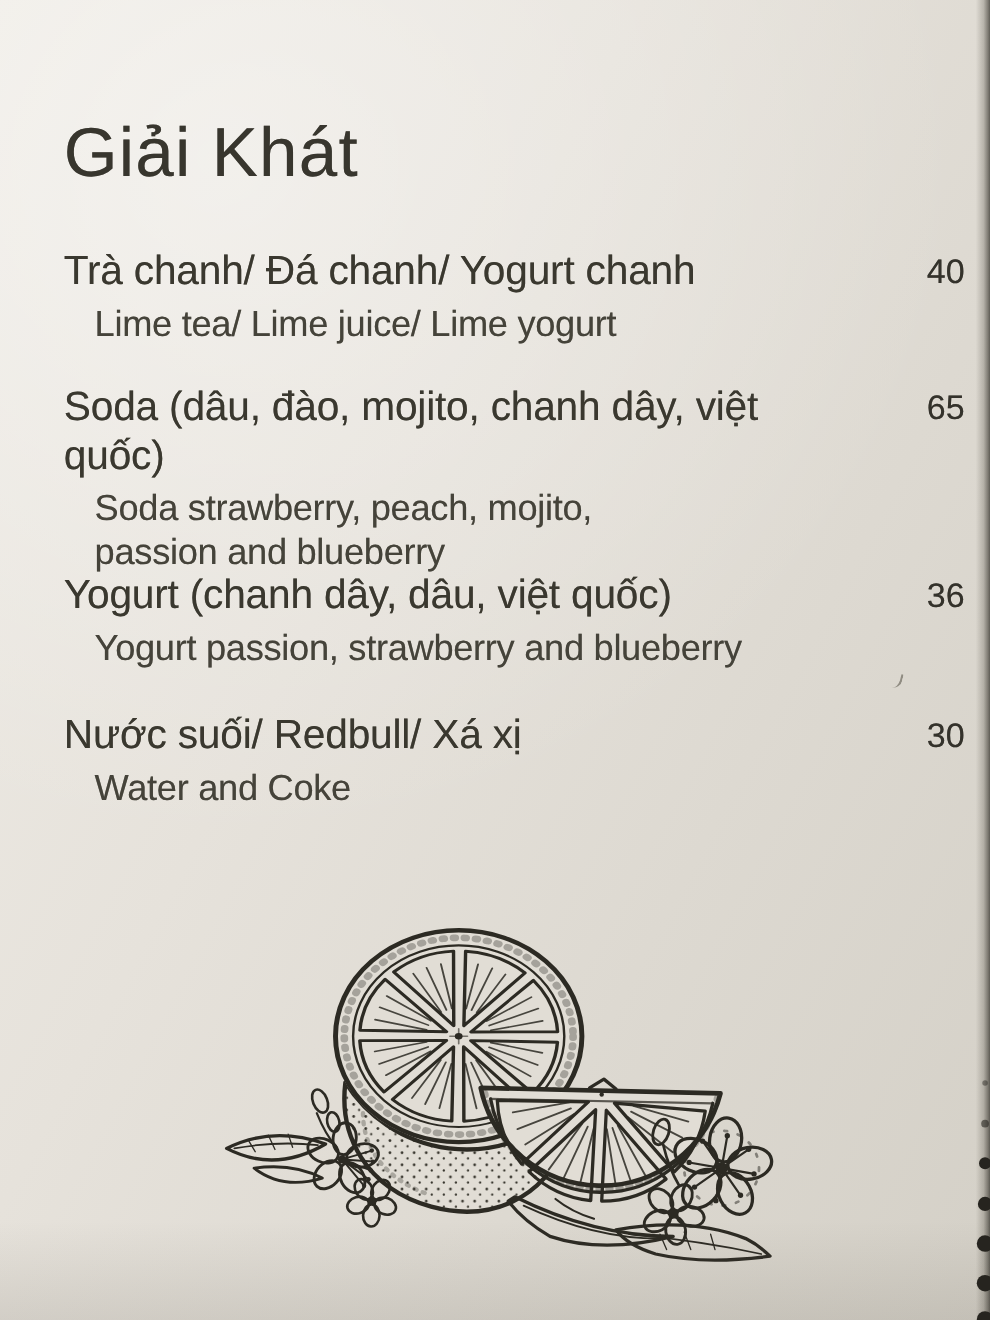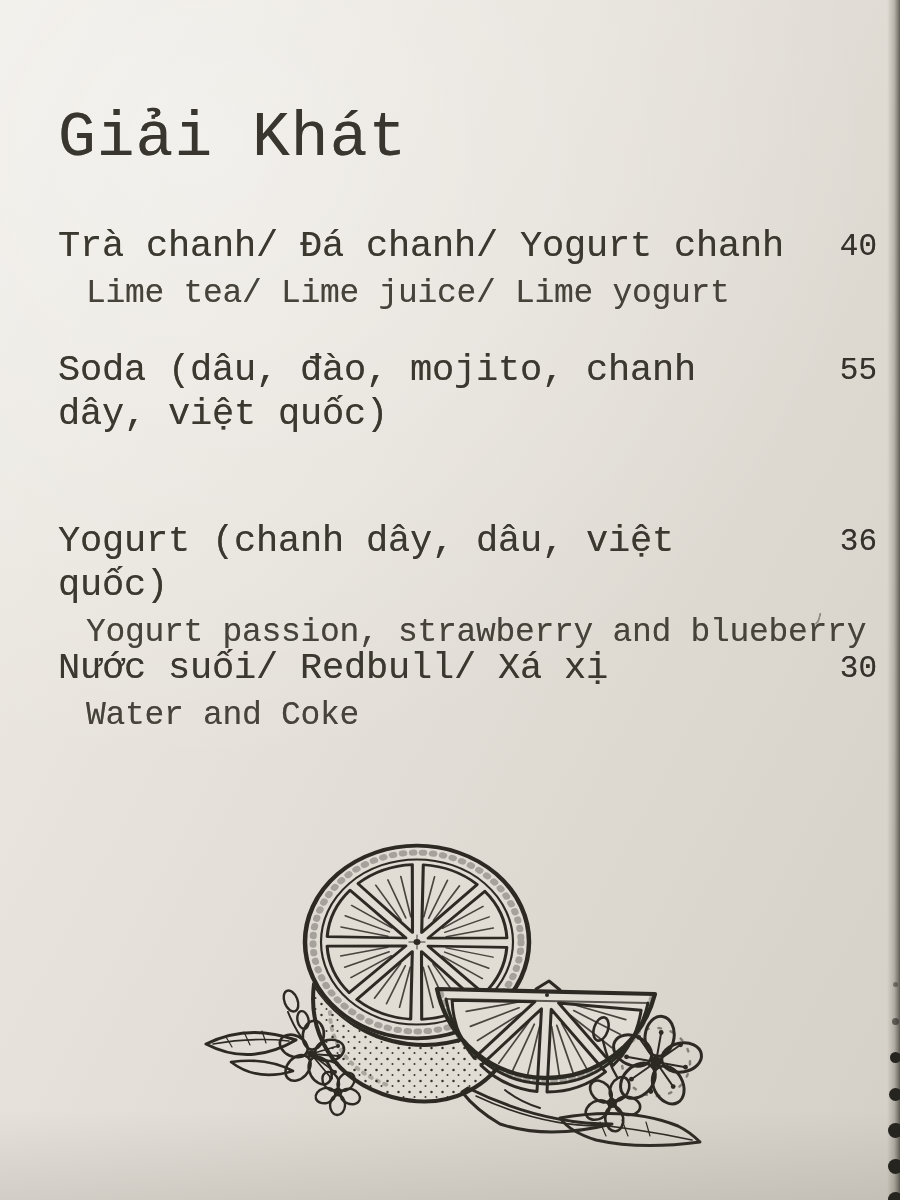--- a/index.html
+++ b/index.html
@@ -1,21 +1,21 @@
 <!DOCTYPE html>
 <html><head>
 <meta charset="utf-8">
 <style>
   html,body{margin:0;padding:0;}
   .page{
     position:relative; width:900px; height:1200px; overflow:hidden;
     background:
       radial-gradient(130% 90% at 22% 12%, rgba(255,255,255,.38), rgba(255,255,255,0) 58%),
       linear-gradient(118deg, #efece6 0%, #e6e2db 38%, #ddd9d1 68%, #d4d0c7 100%);
-    font-family:Liberation Mono, monospace;
+    font-family:Liberation Sans, sans-serif;
     color:#3a382f;
   }
   .title{
     position:absolute; left:58px; top:104px; margin:0;
     font-size:63px; font-weight:400; letter-spacing:1px; line-height:70px;
     color:#38362e; text-shadow:0 0 .6px rgba(56,54,46,.55);
   }
   .item{ position:absolute; left:58px; width:819px; }
   .item .vi{
     font-size:37px; line-height:44px; letter-spacing:-.2px; color:#3a382f;
@@ -49,21 +49,23 @@
   <h1 class="title">Giải Khát</h1>
 
   <div class="item" style="top:224px">
     <div class="vi">Trà chanh/ Đá chanh/ Yogurt chanh</div>
     <div class="en">Lime tea/ Lime juice/ Lime yogurt</div>
     <div class="price">40</div>
   </div>
 
   <div class="item" style="top:348px">
     <div class="vi">Soda (dâu, đào, mojito, chanh dây, việt quốc)</div>
-    <div class="price">55</div>
+    <div class="en">Soda strawberry, peach, mojito,
+passion and blueberry</div>
+    <div class="price">65</div>
   </div>
 
   <div class="item" style="top:519px">
     <div class="vi">Yogurt (chanh dây, dâu, việt quốc)</div>
     <div class="en">Yogurt passion, strawberry and blueberry</div>
     <div class="price">36</div>
   </div>
 
   <div class="item" style="top:646px">
     <div class="vi">Nước suối/ Redbull/ Xá xị</div>

